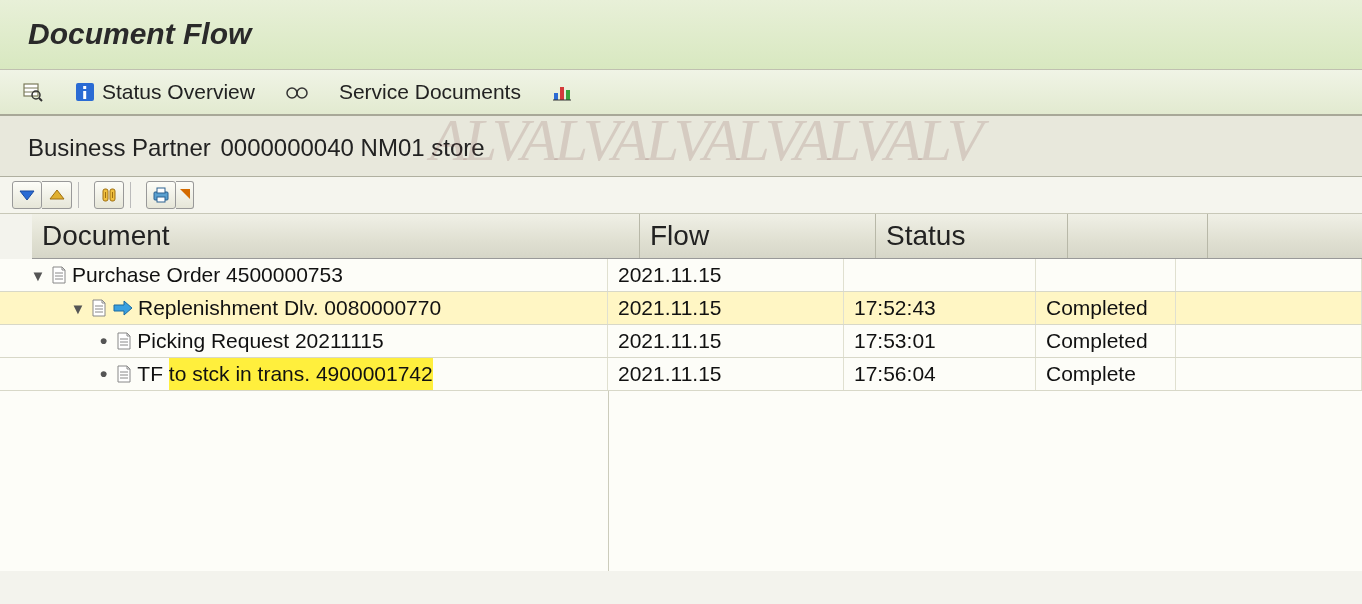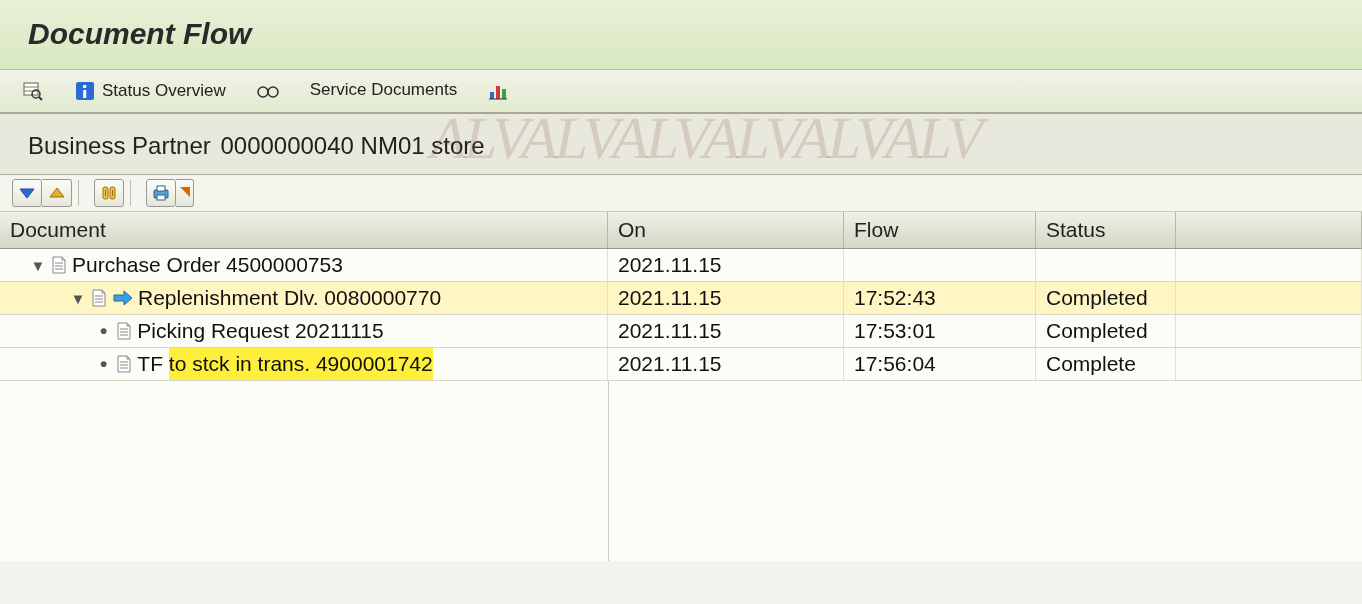--- a/index.html
+++ b/index.html
@@ -16,24 +16,24 @@
       font-size: 30px;
       font-weight: bold;
       font-style: italic;
       color: #2a2a2a;
       border-bottom: 1px solid #c0c0b0;
     }
     .toolbar-main {
       background: linear-gradient(to bottom, #f0f4e6, #e2ead0);
       padding: 8px 18px;
       display: flex;
-      align-items: flex-start;
+      align-items: center;
       gap: 22px;
       border-bottom: 2px solid #a8a898;
-      font-size: 17px;
+      font-size: 21px;
       color: #222;
     }
     .toolbar-main .tb-item {
       display: inline-flex;
       align-items: center;
       gap: 6px;
       cursor: pointer;
       padding: 2px 4px;
     }
     .icon { display: inline-flex; align-items: center; justify-content: center; }
@@ -77,22 +77,23 @@
       border-radius: 3px;
       background: linear-gradient(to bottom, #fdfdf8, #e6e6d8);
       cursor: pointer;
     }
     .sm-sep { width: 10px; height: 26px; border-left: 1px solid #bbb; margin: 0 6px; }
     .grid-header {
       display: grid;
       grid-template-columns: 608px 236px 192px 140px 1fr;
       background: linear-gradient(to bottom, #f0f0e6, #e0e0d2 60%, #d6d6c8);
       border-bottom: 1px solid #999;
-      font-size: 21px;
+      font-size: 28px;
       color: #222;
+      margin-left: 32px;
     }
     .grid-header div {
       padding: 6px 10px;
       border-right: 1px solid #b8b8a8;
     }
     .grid-body {
       background: #fdfdf8;
     }
     .row {
       display: grid;
@@ -229,21 +230,20 @@
   </span>
   <span class="sm-btn" style="border-left:none;border-top-left-radius:0;border-bottom-left-radius:0;width:18px;">
     <svg width="12" height="14" viewBox="0 0 12 14">
         <polygon points="1,1 11,1 11,11" fill="#d46a00"></polygon>
       </svg>
   </span>
 </div>
 
 <div class="grid-header">
   <div>Document</div>
-  <div>On</div>
   <div>Flow</div>
   <div>Status</div>
   <div></div>
 </div>
 
 <div class="grid-body">
 
   <div class="row">
     <div class="doc-cell indent-1">
       <span class="tree-toggle">▼</span>

